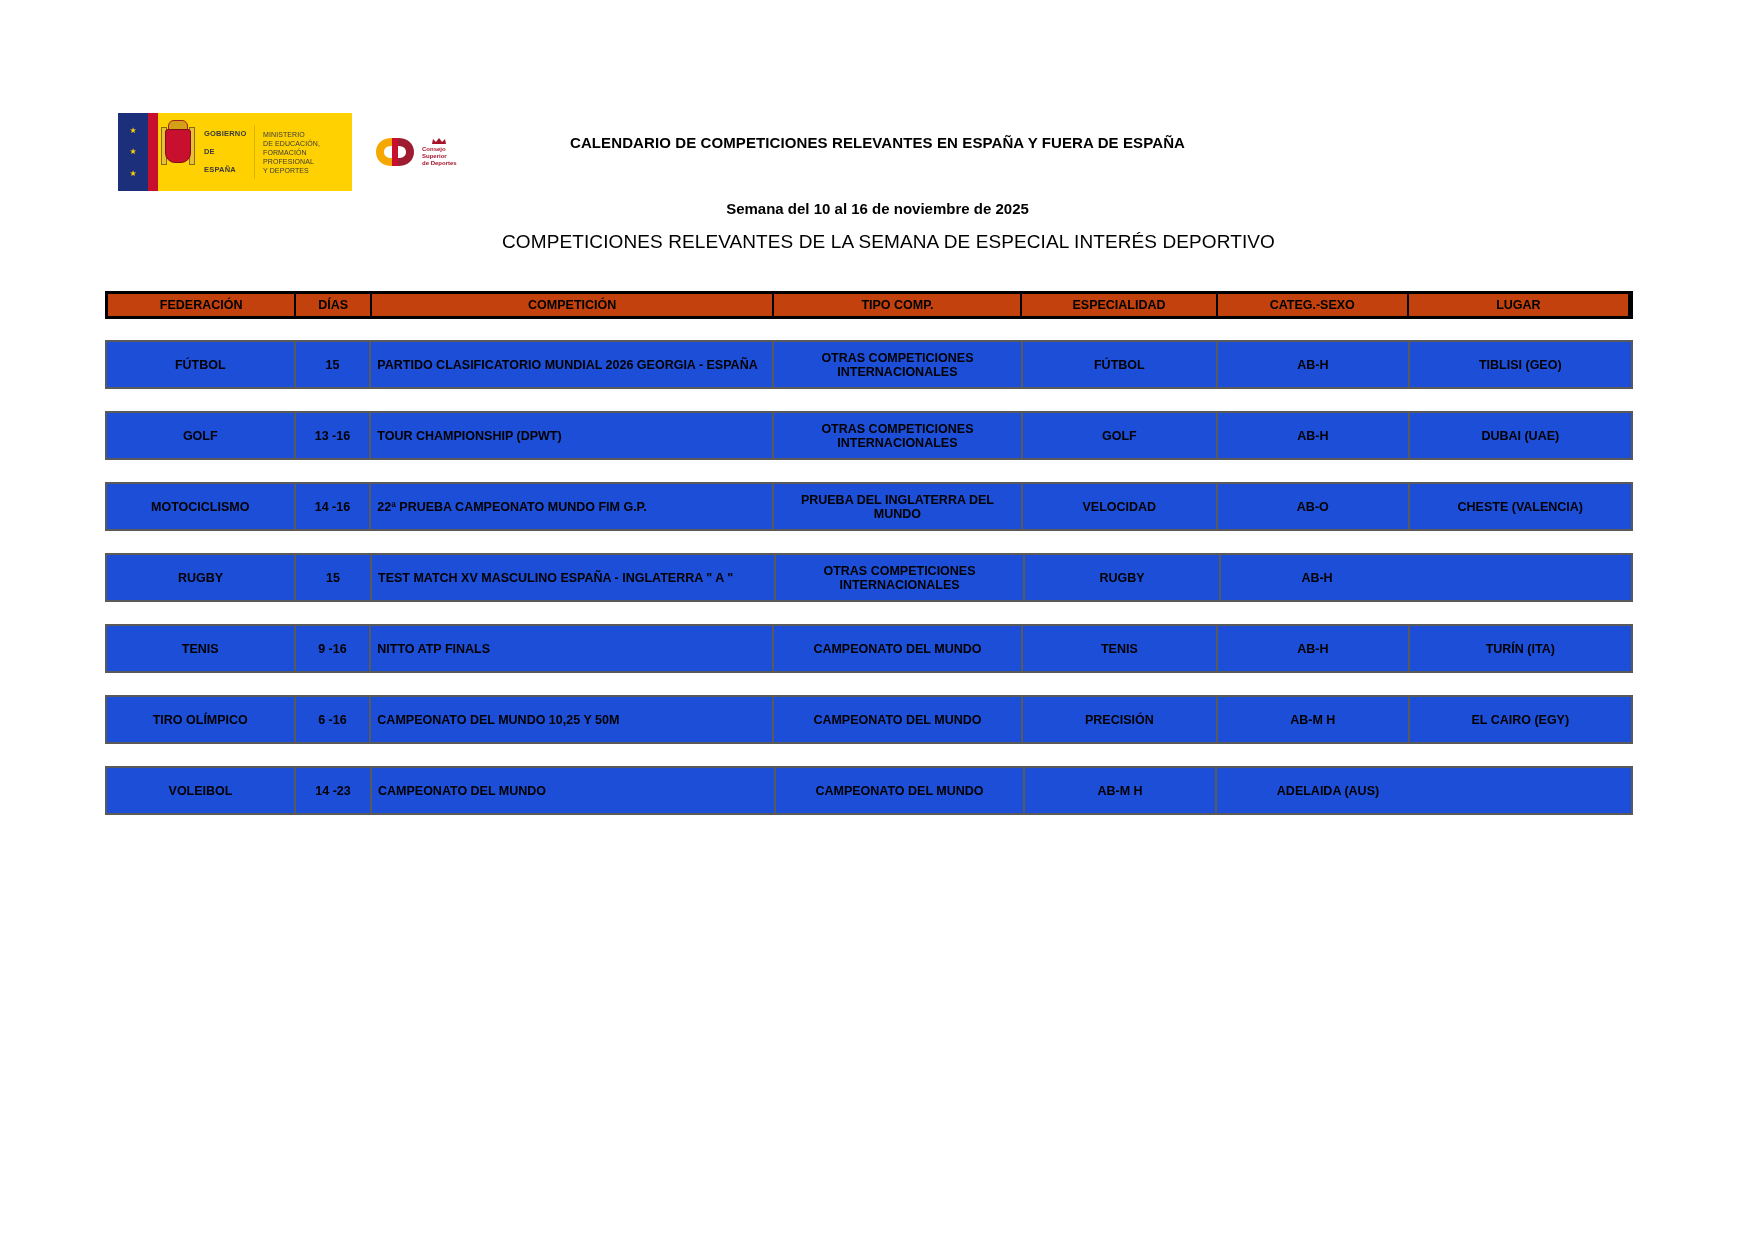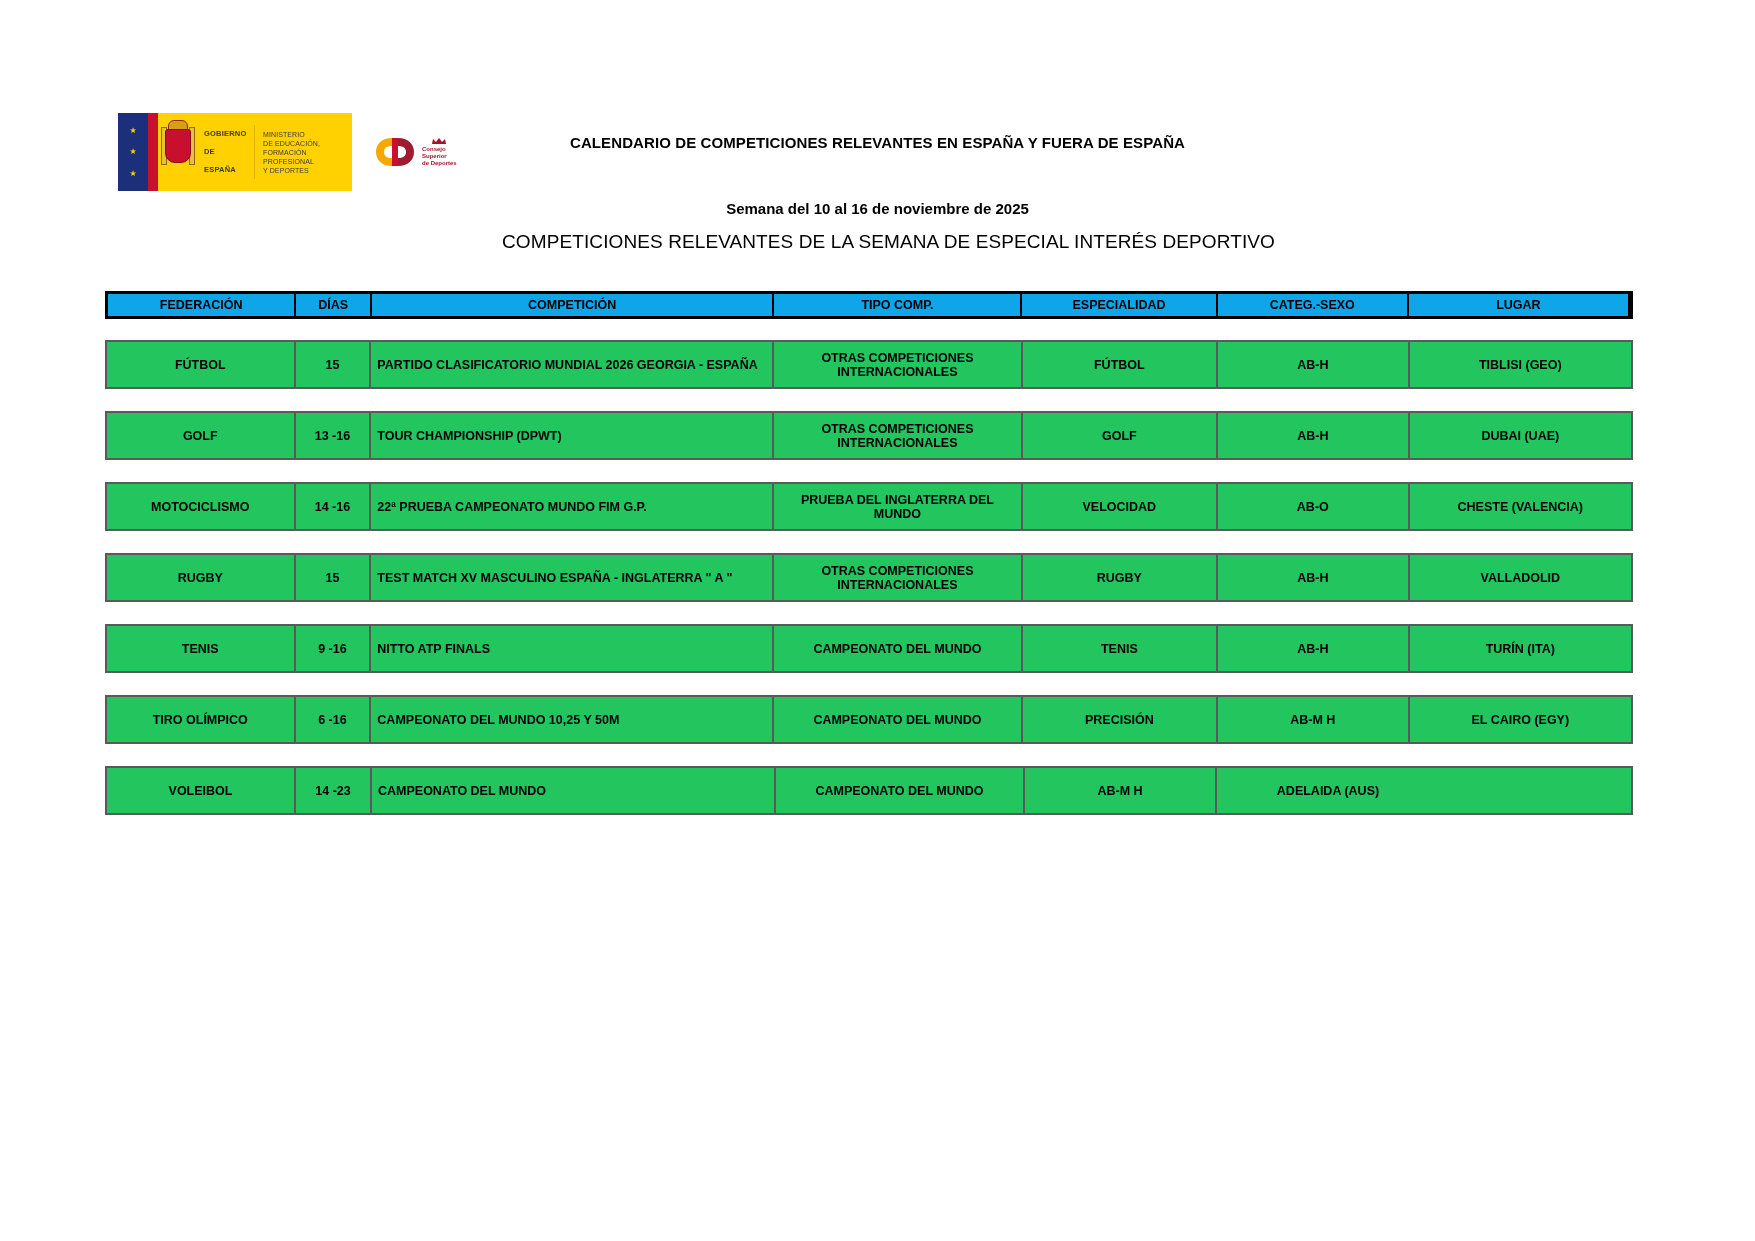--- a/index.html
+++ b/index.html
@@ -195,27 +195,27 @@
   }
 
   .row {
     display: flex;
     width: 100%;
     box-sizing: border-box;
   }
 
   .row.header-row {
     border: 3px solid #000000;
-    background: #0ea5e9;
+    background: #c2410c;
     margin-bottom: 21px;
   }
   .row.data-row {
     border: 2px solid #5a5a5a;
     margin-bottom: 22px;
-    background: #22c55e;
+    background: #1d4ed8;
   }
 
   .cell {
     box-sizing: border-box;
     font-size: 12.5px;
     font-weight: bold;
     display: flex;
     align-items: center;
     justify-content: center;
     text-align: center;
@@ -335,21 +335,20 @@
       <div class="cell c-lugar">CHESTE (VALENCIA)</div>
     </div>
 
     <div class="row data-row">
       <div class="cell c-fed">RUGBY</div>
       <div class="cell c-dias">15</div>
       <div class="cell c-comp">TEST MATCH XV MASCULINO ESPAÑA - INGLATERRA " A "</div>
       <div class="cell c-tipo">OTRAS COMPETICIONES INTERNACIONALES</div>
       <div class="cell c-esp">RUGBY</div>
       <div class="cell c-cat">AB-H</div>
-      <div class="cell c-lugar">VALLADOLID</div>
     </div>
 
     <div class="row data-row">
       <div class="cell c-fed">TENIS</div>
       <div class="cell c-dias">9 -16</div>
       <div class="cell c-comp">NITTO ATP FINALS</div>
       <div class="cell c-tipo">CAMPEONATO DEL MUNDO</div>
       <div class="cell c-esp">TENIS</div>
       <div class="cell c-cat">AB-H</div>
       <div class="cell c-lugar">TURÍN (ITA)</div>

